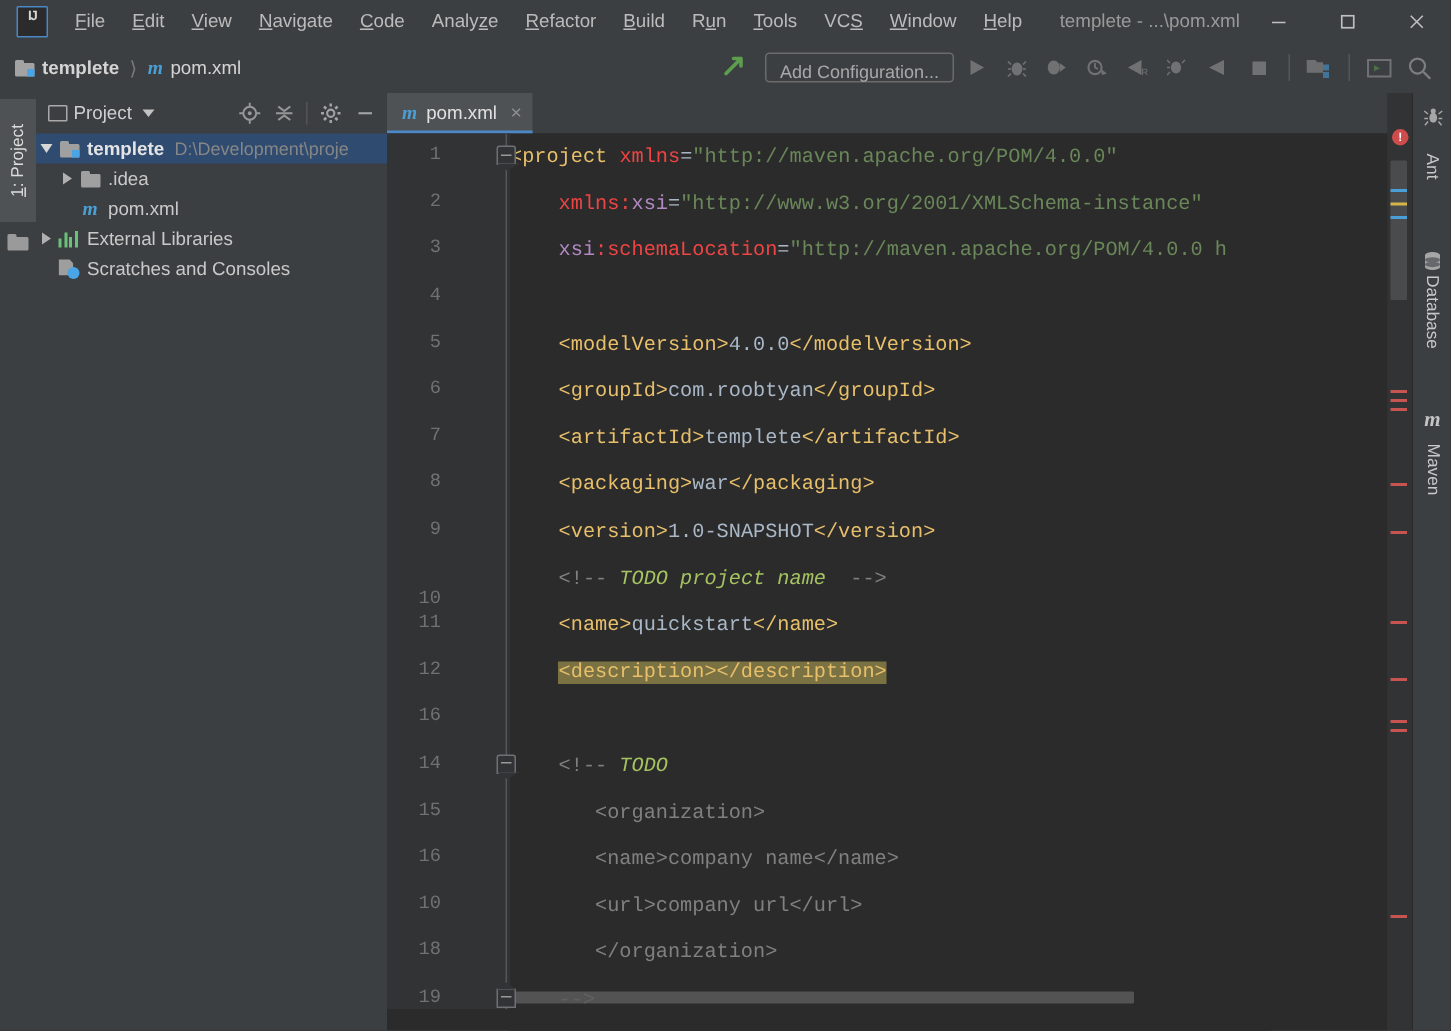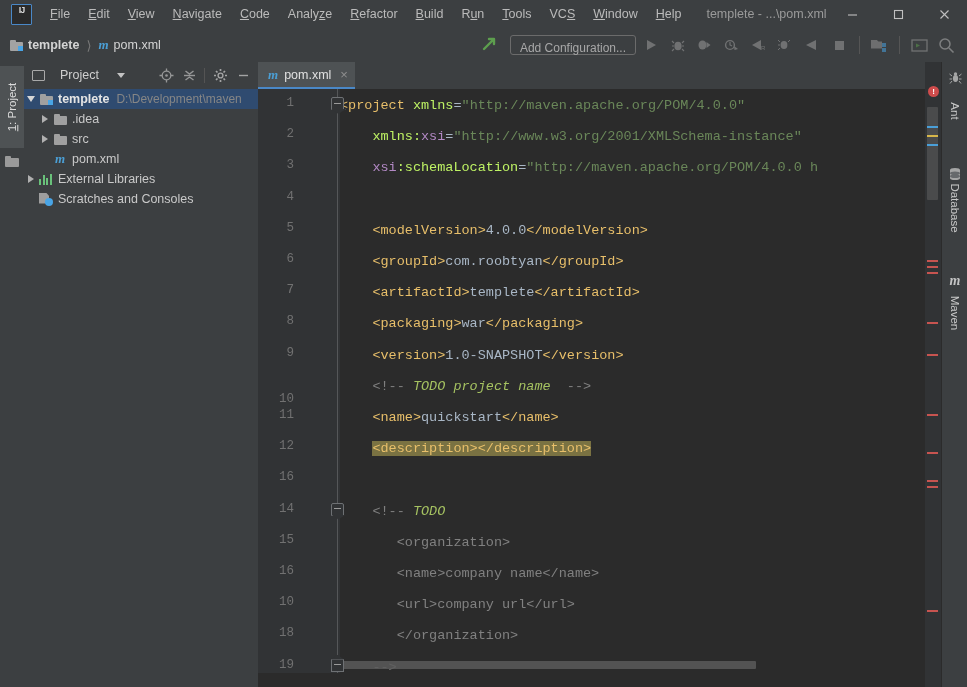--- a/index.html
+++ b/index.html
@@ -57,21 +57,21 @@
         display:flex;align-items:center;justify-content:center;}
   .vtab span{transform:rotate(-90deg);white-space:nowrap;font-size:11.5px;color:#dcdcdc;}
   .vtab span u{text-decoration:underline;}
   .vstrip-ic{position:absolute;left:5px;top:94px;width:14px;height:11px;}
   .vstrip-ic:before{content:"";position:absolute;left:0;top:2px;width:14px;height:9px;background:#9a9a9a;border-radius:1px;}
   .vstrip-ic:after{content:"";position:absolute;left:0;top:0;width:6px;height:3px;background:#9a9a9a;border-radius:1px 1px 0 0;}
 
   
   .projpanel{position:absolute;left:24px;top:62px;width:234px;height:625px;background:#3c3f41;}
   .proj-header{height:26px;display:flex;align-items:center;padding:0 4px 0 8px;}
-  .proj-title{display:flex;align-items:center;gap:15px;font-size:12.5px;color:#cfcfcf;}
+  .proj-title{display:flex;align-items:center;gap:4px;font-size:12.5px;color:#cfcfcf;}
   .proj-sq{width:13px;height:11px;border:1.5px solid #a9a9a9;border-radius:1px;box-sizing:border-box;}
   .caret-dn{width:0;height:0;border-left:4px solid transparent;border-right:4px solid transparent;
             border-top:5px solid #c3c3c3;margin-left:3px;}
   .proj-acts{margin-left:auto;display:flex;align-items:center;gap:1px;}
   .pa{width:22px;height:22px;display:flex;align-items:center;justify-content:center;opacity:.78;}
   .pa-sep{width:1px;height:15px;background:#545454;margin:0 3px;}
 
   .tree{padding-top:1px;font-size:12.5px;}
   .trow{height:20px;display:flex;align-items:center;white-space:nowrap;padding-right:4px;}
   .trow.sel{background:#2f4b70;}
@@ -120,21 +120,21 @@
         background:#313335;border-left:1px solid #6e7174;border-right:1px solid #6e7174;
         clip-path:polygon(0 0,100% 0,50% 100%);}
   .fold.end:after{content:"";position:absolute;left:0px;top:-4px;width:13px;height:5px;
         background:#313335;clip-path:polygon(50% 0,100% 100%,0 100%);}
 
   .code{position:absolute;left:82px;top:0;width:585px;height:584px;
         font-family:"Liberation Mono", monospace;font-size:13.5px;white-space:pre;}
   .ln{position:absolute;left:0;height:20px;line-height:20px;}
   .hl-sel{background:#7a7242;}
   .c-tag{color:#e8bf6a;}
-  .c-attr{color:#bef264;}
+  .c-attr{color:#ef4444;}
   .c-ns{color:#b389c5;}
   .c-str{color:#6a8759;}
   .c-txt{color:#a9b7c6;}
   .c-cmt{color:#808080;}
   .c-todo{color:#a5c261;font-style:italic;}
 
   
   .stripe{position:absolute;left:925px;top:62px;width:16px;height:625px;background:#313335;}
   .err-badge{position:absolute;left:3px;top:24px;width:11px;height:11px;border-radius:50%;
              background:#cf4c4c;color:#fff;font-size:8px;line-height:11px;text-align:center;font-weight:bold;}
@@ -343,41 +343,31 @@
         <div class="trow sel">
           <span class="tw">
             <span class="tri open"></span>
           </span>
           <span class="tico">
             <span class="f-ic">
               <i></i>
             </span>
           </span>
           <span class="tlab b">templete</span>
-          <span class="tpath">D:\Development\maven</span>
+          <span class="tpath">D:\Development\proje</span>
         </div>
         <div class="trow">
           <span class="tw"></span>
           <span class="tw">
             <span class="tri"></span>
           </span>
           <span class="tico">
             <span class="f-ic"></span>
           </span>
           <span class="tlab">.idea</span>
-        </div>
-        <div class="trow">
-          <span class="tw"></span>
-          <span class="tw">
-            <span class="tri"></span>
-          </span>
-          <span class="tico">
-            <span class="f-ic"></span>
-          </span>
-          <span class="tlab">src</span>
         </div>
         <div class="trow">
           <span class="tw"></span>
           <span class="tw"></span>
           <span class="tico">
             <span class="m-icon">m</span>
           </span>
           <span class="tlab">pom.xml</span>
         </div>
         <div class="trow">

